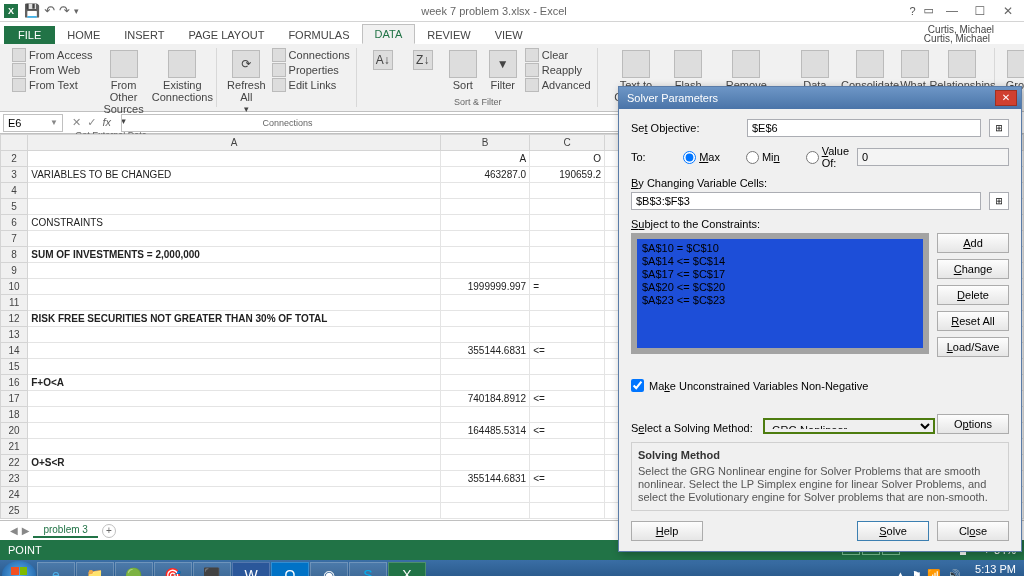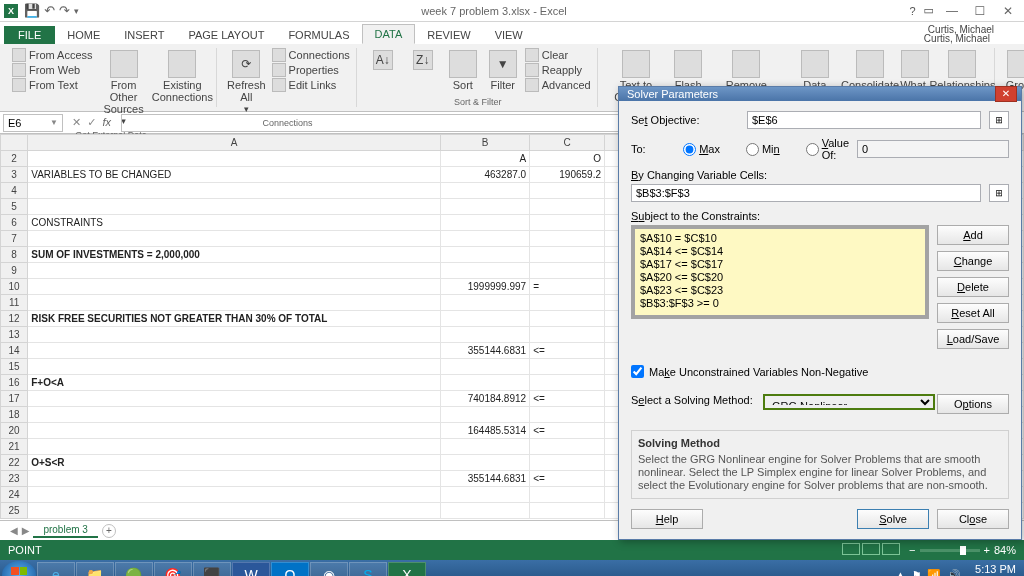--- a/index.html
+++ b/index.html
@@ -52,38 +52,38 @@
 .zoom .thumb{position:absolute;left:40px;top:-3px;width:6px;height:9px;background:#fff}
 .taskbar{height:30px;background:linear-gradient(#3a6ea5,#1e4c7a);display:flex;align-items:center;padding:0 2px;gap:1px}
 .start{width:34px;height:28px;background:radial-gradient(circle,#5bb0f0,#1a5a9e);border-radius:50%;display:flex;align-items:center;justify-content:center}
 .start-logo{width:16px;height:16px;display:grid;grid-template-columns:1fr 1fr;grid-template-rows:1fr 1fr;gap:1px}
 .start-logo div:nth-child(1){background:#f25022}.start-logo div:nth-child(2){background:#7fba00}.start-logo div:nth-child(3){background:#00a4ef}.start-logo div:nth-child(4){background:#ffb900}
 .tb-ico{width:38px;height:26px;background:rgba(255,255,255,0.1);border:1px solid rgba(255,255,255,0.2);display:flex;align-items:center;justify-content:center;font-size:14px;color:#fff}
 .tb-right{margin-left:auto;display:flex;align-items:center;gap:6px;color:#fff;font-size:10px;padding-right:6px}
 .clock{text-align:right;line-height:11px}
 
 .dialog{position:absolute;left:618px;top:86px;width:404px;background:#f0f0f0;border:1px solid #5a7ca8;box-shadow:2px 2px 8px rgba(0,0,0,0.3)}
-.dlg-title{height:14px;background:linear-gradient(#6d96c6,#4a74a8);color:#fff;display:flex;align-items:center;justify-content:space-between;padding:0 4px 0 8px;font-size:11px}
+.dlg-title{height:22px;background:linear-gradient(#6d96c6,#4a74a8);color:#fff;display:flex;align-items:center;justify-content:space-between;padding:0 4px 0 8px;font-size:11px}
 .dlg-close{width:22px;height:16px;background:#d04030;color:#fff;text-align:center;font-size:10px;border:1px solid #a03020;line-height:14px}
 .dlg-body{padding:10px 12px}
 .frow{display:flex;align-items:center;gap:8px;margin-bottom:8px}
 .flabel{width:108px;font-size:11px}
 .finput{flex:1;border:1px solid #abadb3;background:#fff;height:18px;padding:1px 4px;font-size:11px}
 .ref-btn{width:20px;height:18px;border:1px solid #abadb3;background:#fff;display:flex;align-items:center;justify-content:center;font-size:9px}
 .radio{display:flex;align-items:center;gap:3px}
 .radio input{margin:0}
 .section-label{font-size:11px;margin:6px 0 3px;text-decoration:underline}
 .section-label::first-letter{text-decoration:underline}
 .constraints-area{display:flex;gap:8px}
-.constraints-list{flex:1;border:4px solid #a3a3a3;background:#fef9c3;height:94px;padding:3px 5px;font-size:10px;line-height:13px;overflow:hidden}
+.constraints-list{flex:1;border:6px solid #a3a3a3;background:#1d4ed8;height:121px;padding:3px 5px;font-size:10px;line-height:13px;overflow:hidden}
 .btn-col{display:flex;flex-direction:column;gap:6px}
 .dbtn{width:72px;height:20px;border:1px solid #acacac;background:linear-gradient(#fdfdfd,#e6e6e6);font-size:11px;text-align:center;line-height:18px}
-.chk{display:flex;align-items:center;gap:5px;margin:16px 0;font-size:11px}
+.chk{display:flex;align-items:center;gap:5px;margin:22px 0;font-size:11px}
 .chk input{margin:0}
-.method-row{display:flex;align-items:flex-start;gap:2px;margin-bottom:16px}
+.method-row{display:flex;align-items:flex-end;gap:2px;margin-bottom:8px}
 .method-row select{flex:1;height:16px;border:2px solid #4d7c0f;font-size:11px;padding:3px 3px}
 .desc-box{border:1px solid #d0d0d0;padding:6px;font-size:10px;color:#555;line-height:13px;margin-bottom:10px}
 .desc-box .dt{font-weight:bold;margin-bottom:3px;color:#333}
 .dlg-footer{display:flex;gap:8px;justify-content:space-between}
 .dlg-footer .left{display:flex}
 .dlg-footer .right{display:flex;gap:8px}
 .u{text-decoration:underline}
 </style>
 </head>
 <body>
@@ -592,21 +592,20 @@
       <div class="ref-btn">⊞</div>
     </div>
     <div class="section-label" style="text-decoration:none">S<span class="u">u</span>bject to the Constraints:</div>
     <div class="constraints-area">
       <div class="constraints-list">
         <div>$A$10 = $C$10</div>
         <div>$A$14 &lt;= $C$14</div>
         <div>$A$17 &lt;= $C$17</div>
         <div>$A$20 &lt;= $C$20</div>
         <div>$A$23 &lt;= $C$23</div>
-        <div>$B$3:$F$3 &gt;= 0</div>
       </div>
       <div class="btn-col">
         <div class="dbtn"><span class="u">A</span>dd</div>
         <div class="dbtn"><span class="u">C</span>hange</div>
         <div class="dbtn"><span class="u">D</span>elete</div>
         <div class="dbtn"><span class="u">R</span>eset All</div>
         <div class="dbtn"><span class="u">L</span>oad/Save</div>
       </div>
     </div>
     <label class="chk">

